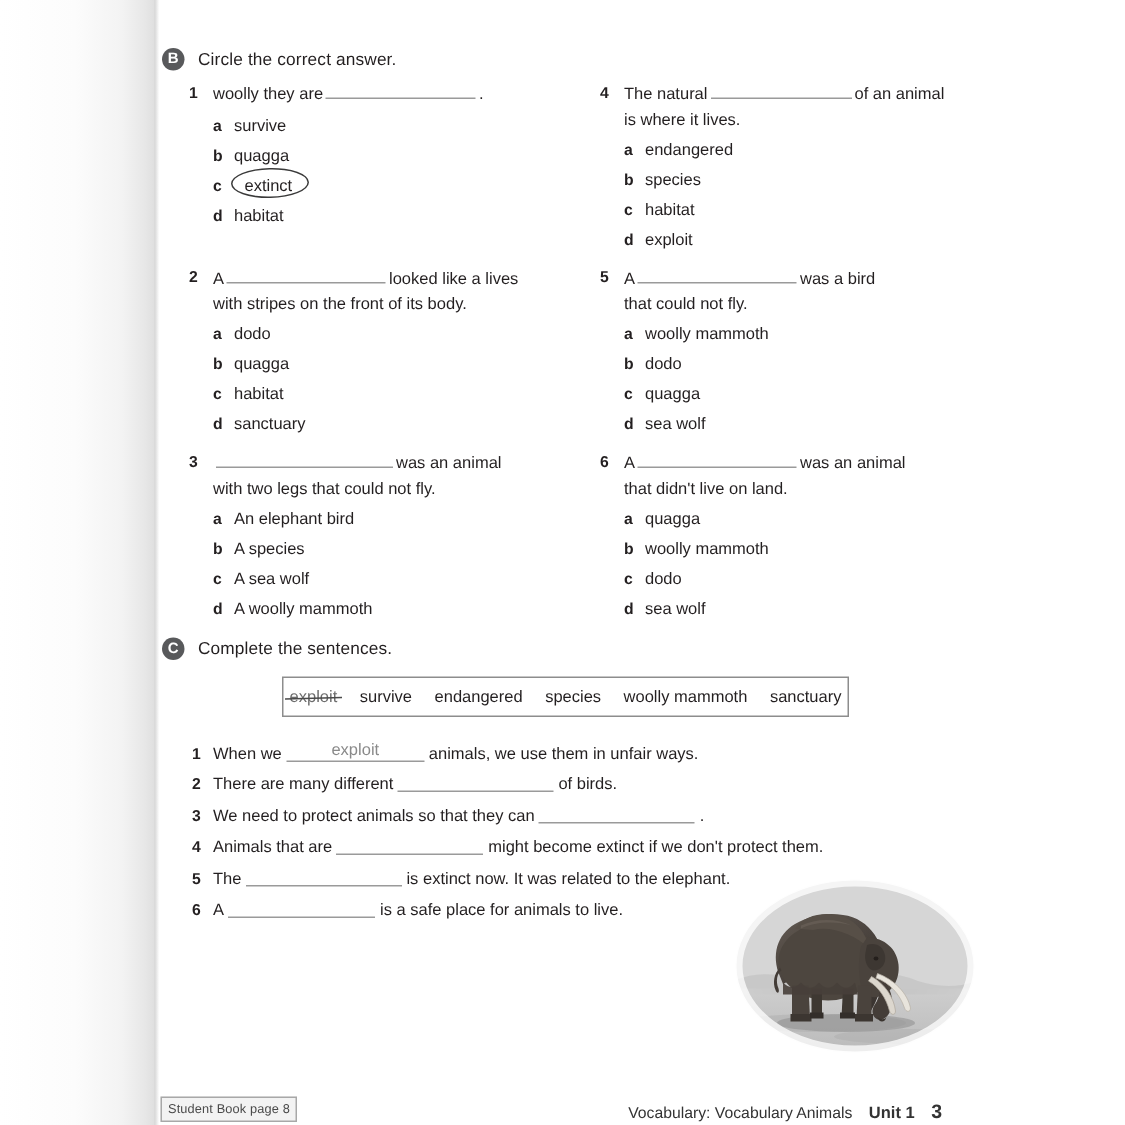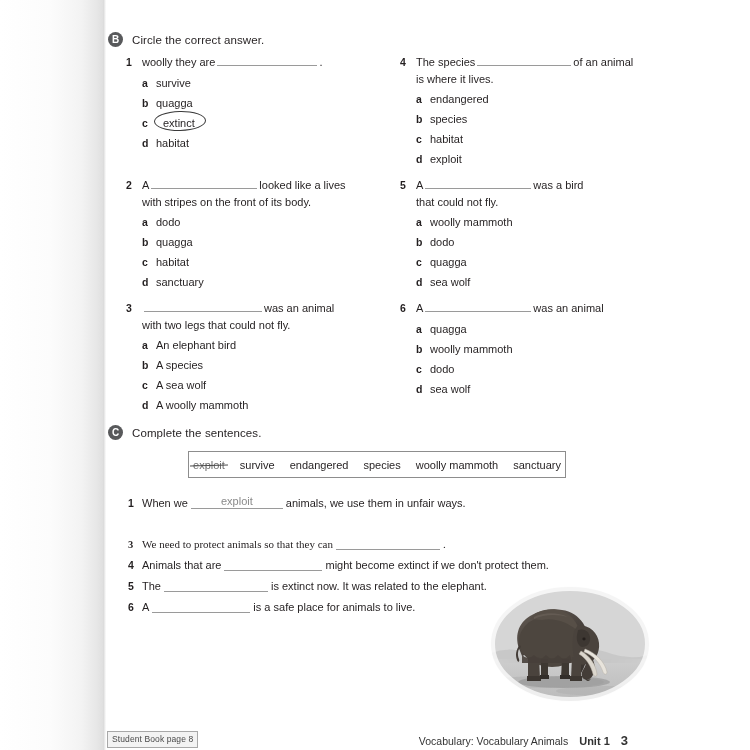--- a/index.html
+++ b/index.html
@@ -314,21 +314,21 @@
             <span class="opt-letter">d</span>
             <span class="opt-text">A woolly mammoth</span>
           </div>
         </div>
       </div>
     </div>
 
     <div class="q" style="left:400px; top:54px; width:260px;">
       <div class="q-num">4</div>
       <div class="q-body">
-        <span class="q-stem"><span>The species</span><span class="blank" style="width:94px;"></span><span>of an animal</span></span>
+        <span class="q-stem"><span>The natural</span><span class="blank" style="width:94px;"></span><span>of an animal</span></span>
         <span class="q-stem">is where it lives.</span>
         <div class="opts">
           <div class="opt">
             <span class="opt-letter">a</span>
             <span class="opt-text">endangered</span>
           </div>
           <div class="opt">
             <span class="opt-letter">b</span>
             <span class="opt-text">species</span>
           </div>
@@ -367,20 +367,21 @@
             <span class="opt-text">sea wolf</span>
           </div>
         </div>
       </div>
     </div>
 
     <div class="q" style="left:400px; top:300px; width:260px;">
       <div class="q-num">6</div>
       <div class="q-body">
         <span class="q-stem"><span>A</span><span class="blank" style="width:106px;"></span><span>was an animal</span></span>
+        <span class="q-stem">that didn't live on land.</span>
         <div class="opts">
           <div class="opt">
             <span class="opt-letter">a</span>
             <span class="opt-text">quagga</span>
           </div>
           <div class="opt">
             <span class="opt-letter">b</span>
             <span class="opt-text">woolly mammoth</span>
           </div>
           <div class="opt">
@@ -406,22 +407,25 @@
       <span class="wb-word">endangered</span>
       <span class="wb-word">species</span>
       <span class="wb-word">woolly mammoth</span>
       <span class="wb-word">sanctuary</span>
     </div>
 
     <div class="fib" style="left:128px; top:495px;">
       <span class="fnum">1</span><span>When we</span><span class="fib-blank" style="width:92px;"><span class="answer">exploit</span></span><span>animals, we use them in unfair ways.</span>
     </div>
 
-
-    <div class="fib" style="left:128px; top:536px;font-family:Liberation Serif, serif;">
+    <div class="fib" style="left:128px; top:515px;">
+      <span class="fnum">2</span><span>There are many different</span><span class="fib-blank" style="width:104px;"><span class="answer"></span></span><span>of birds.</span>
+    </div>
+
+    <div class="fib" style="left:128px; top:536px;">
       <span class="fnum">3</span><span>We need to protect animals so that they can</span><span class="fib-blank" style="width:104px;"><span class="answer"></span></span><span>.</span>
     </div>
 
     <div class="fib" style="left:128px; top:557px;">
       <span class="fnum">4</span><span>Animals that are</span><span class="fib-blank" style="width:98px;"><span class="answer"></span></span><span>might become extinct if we don't protect them.</span>
     </div>
 
     <div class="fib" style="left:128px; top:578px;">
       <span class="fnum">5</span><span>The</span><span class="fib-blank" style="width:104px;"><span class="answer"></span></span><span>is extinct now. It was related to the elephant.</span>
     </div>

